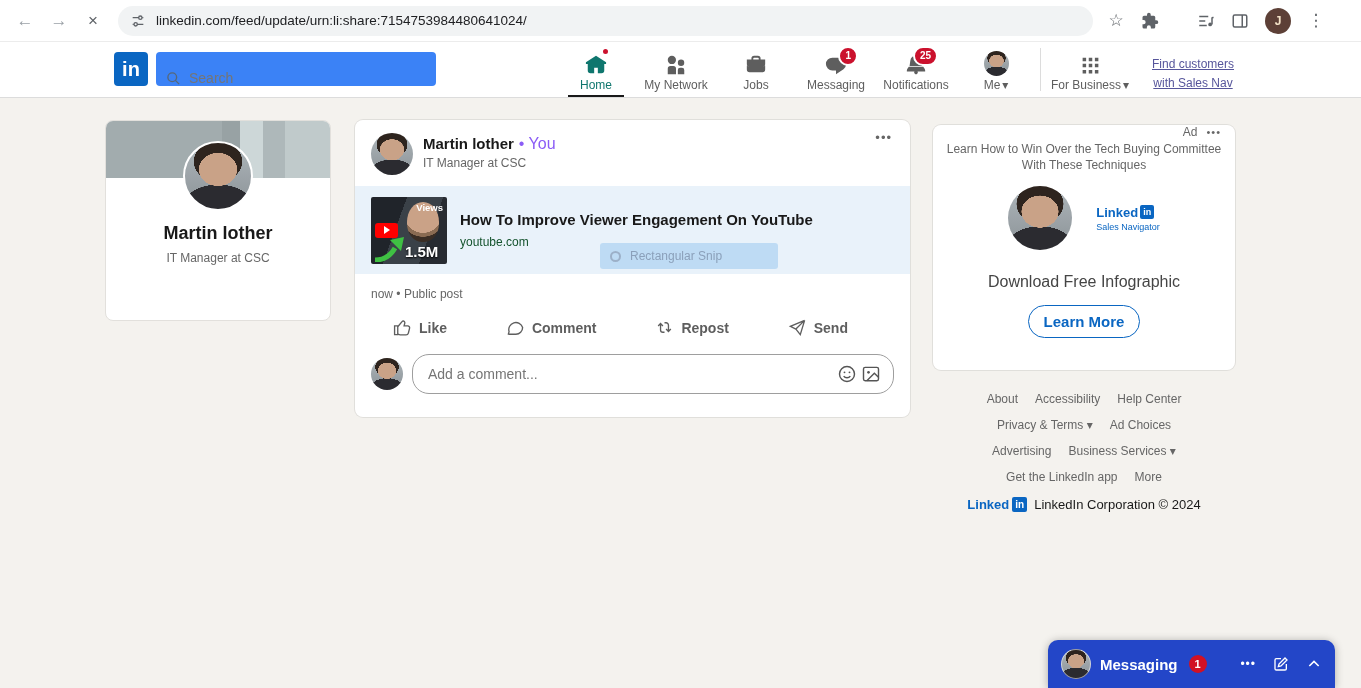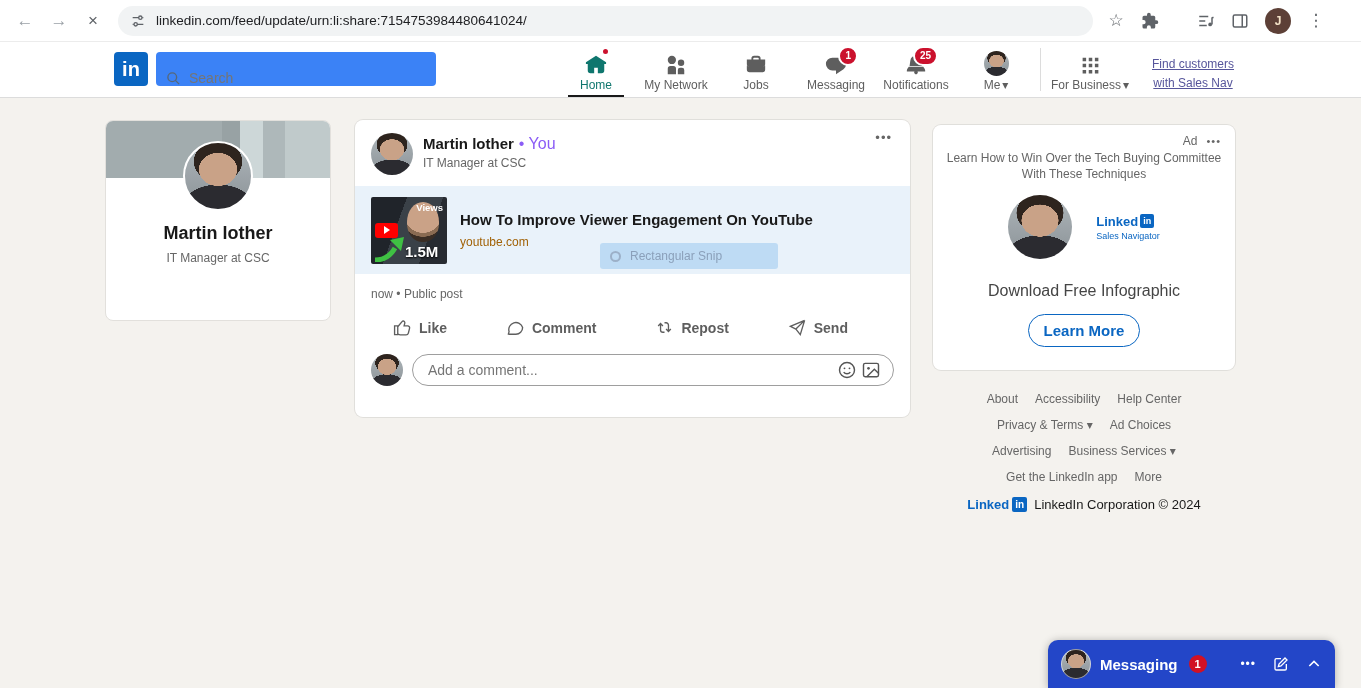--- a/index.html
+++ b/index.html
@@ -87,38 +87,38 @@
     background:radial-gradient(circle at 50% 30%,#caa287 0 58%,#8a6b52 59% 70%,#3a2d24 71%); }
   .yt-badge { position:absolute; left:4px; top:26px; width:23px; height:15px; background:#f00;
     border-radius:3px; display:flex; align-items:center; justify-content:center; }
   .yt-badge i { width:0; height:0; border-left:6px solid #fff; border-top:4px solid transparent;
     border-bottom:4px solid transparent; }
   .views-label { position:absolute; right:4px; top:5px; color:#fff; font-size:9.5px; font-weight:700; }
   .views-value { position:absolute; left:34px; bottom:4px; color:#fff; font-size:15px; font-weight:700;
     text-shadow:0 1px 2px #000; }
   .thumb-arrow { position:absolute; left:2px; bottom:2px; }
   .preview-title { font-size:15px; font-weight:600; color:#191919; }
-  .preview-domain { font-size:12px; color:#a16207; margin-top:7px; }
+  .preview-domain { font-size:12px; color:#14532d; margin-top:7px; }
   .snip-tip { position:absolute; left:245px; top:123px; width:178px; height:26px;
     background:rgba(179,212,242,.8); border-radius:3px; display:flex; align-items:center; gap:9px;
     padding:0 10px; font-size:12px; color:#8ba0ba; z-index:3; }
   .snip-circle { width:11px; height:11px; border:2px solid #9cb0c8; border-radius:50%; flex:0 0 auto; }
   .post-meta { padding:13px 16px 0; font-size:12px; color:#666; }
   .post-actions { display:flex; justify-content:space-between; padding:17px 62px 0 38px; }
   .action { display:flex; align-items:center; gap:7px; color:#5e5e5e; font-size:14px; font-weight:600; cursor:pointer; }
   .comment-row { display:flex; align-items:center; gap:9px; padding:17px 16px 0; }
   .comment-avatar { width:32px; height:32px; }
-  .comment-pill { flex:1; height:32px; border:1px solid #9e9e9e; border-radius:17px; display:flex;
+  .comment-pill { flex:1; height:40px; border:1px solid #9e9e9e; border-radius:17px; display:flex;
     align-items:center; padding:0 12px 0 15px; gap:4px; color:#555; }
   .comment-pill input { flex:1; border:none; outline:none; background:transparent; font-size:14px; color:#333; }
 
   
   .ad-card { position:absolute; left:933px; top:125px; width:302px; height:245px; background:#fff;
     border-radius:8px; box-shadow:0 0 0 1px rgba(0,0,0,.08); }
-  .ad-top { display:flex; justify-content:flex-end; align-items:center; gap:9px; padding:9px 14px 0;
+  .ad-top { display:flex; justify-content:flex-end; align-items:center; gap:9px; padding:0 14px 0;
     font-size:12px; color:#666; }
   .ad-dots { letter-spacing:1px; font-size:11px; cursor:pointer; }
   .ad-body { margin:2px auto 0; width:278px; text-align:center; font-size:12px; color:#666; line-height:1.35; }
   .ad-media { display:flex; align-items:center; justify-content:center; gap:24px; margin-top:13px; }
   .ad-photo { width:64px; height:64px; }
   .ad-wordmark { display:flex; align-items:center; gap:2px; font-size:13px; font-weight:700; color:#0a66c2; }
   .li-sq { width:14px; height:14px; background:#0a66c2; color:#fff; border-radius:2px; font-size:9px;
     font-weight:700; display:flex; align-items:center; justify-content:center; }
   .ad-product { font-size:9px; color:#0a66c2; margin-top:2px; }
   .ad-cta { text-align:center; margin-top:23px; font-size:16px; color:#454545; }

